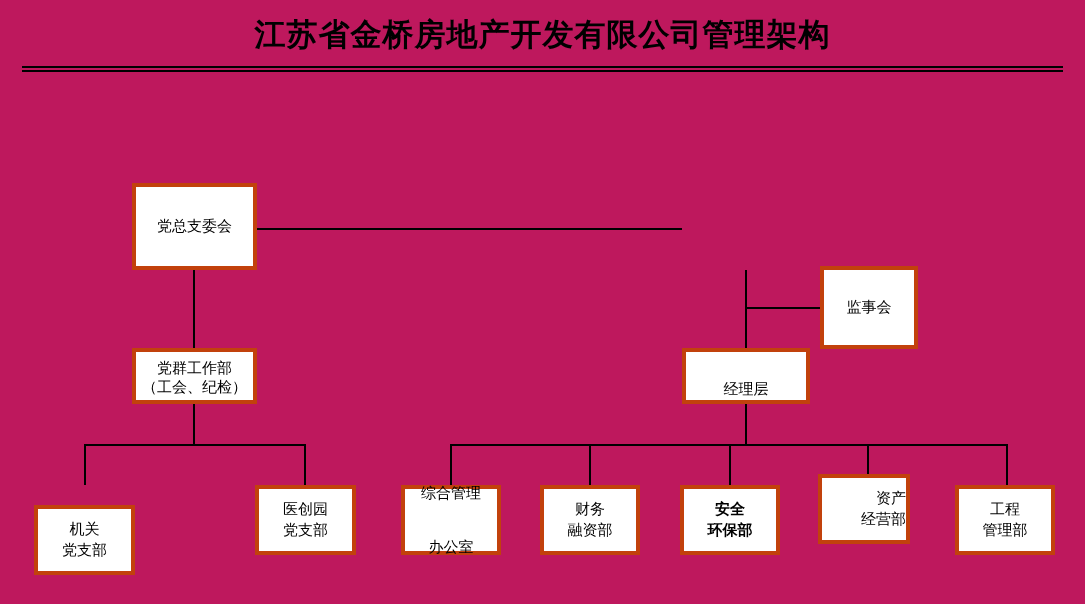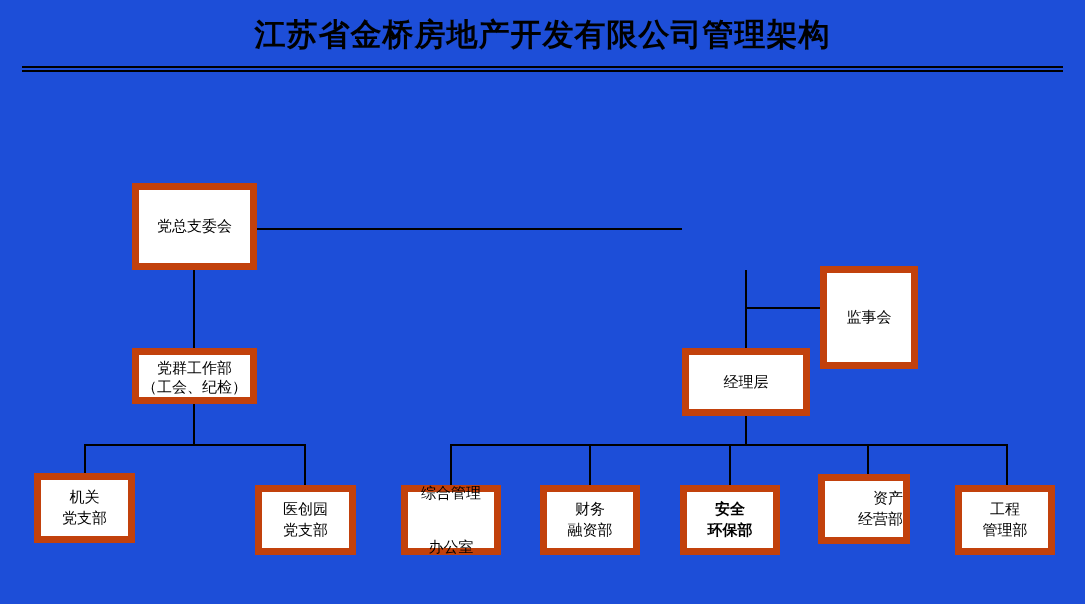--- a/index.html
+++ b/index.html
@@ -9,21 +9,21 @@
     background: #ffffff;
   }
   body {
     font-family: "DejaVu Sans", "Liberation Sans", sans-serif;
     color: #000000;
   }
   #page {
     position: relative;
     width: 1085px;
     height: 604px;
-    background: #1d4ed8;
+    background: #be185d;
     overflow: hidden;
   }
 
   
   #chart-title {
     position: absolute;
     left: 0;
     top: 14px;
     width: 1085px;
     text-align: center;
@@ -47,21 +47,21 @@
     height: 2px;
     background: #000000;
   }
   #title-rule .rule-line.top { top: 0; }
   #title-rule .rule-line.bottom { top: 4px; }
 
   
   .node {
     position: absolute;
     box-sizing: border-box;
-    border: 7px solid #c2410c;
+    border: 4px solid #c2410c;
     background: #ffffff;
     display: flex;
     flex-direction: column;
     align-items: center;
     justify-content: center;
     text-align: center;
     font-size: 15px;
     line-height: 21px;
     z-index: 2;
   }
@@ -120,34 +120,34 @@
   <div class="conn v" style="left:589px; top:444px; height:41px;"></div>
   <div class="conn v" style="left:729px; top:444px; height:41px;"></div>
   <div class="conn v" style="left:867px; top:444px; height:41px;"></div>
   <div class="conn v" style="left:1006px; top:444px; height:41px;"></div>
 
   <div class="node" style="left:132px; top:183px; width:125px; height:87px;">
     <span class="line1">党总支委会</span>
   </div>
 
 
-  <div class="node" style="left:820px; top:266px; width:98px; height:103px;">
+  <div class="node" style="left:820px; top:266px; width:98px; height:83px;">
     <span class="line1">监事会</span>
   </div>
 
   <div class="node" style="left:132px; top:348px; width:125px; height:56px;">
     <span class="line1">党群工作部</span>
     <span class="sub">（工会、纪检）</span>
   </div>
 
-  <div class="node" style="left:682px; top:348px; width:128px; height:68px;">
+  <div class="node" style="left:682px; top:348px; width:128px; height:56px;justify-content:flex-end;">
     <span class="line1">经理层</span>
   </div>
 
-  <div class="node" style="left:34px; top:473px; width:101px; height:70px;">
+  <div class="node" style="left:34px; top:505px; width:101px; height:70px;">
     <span class="line1">机关</span>
     <span class="line2">党支部</span>
   </div>
 
   <div class="node" style="left:255px; top:485px; width:101px; height:70px;">
     <span class="line1">医创园</span>
     <span class="line2">党支部</span>
   </div>
 
   <div class="node" style="left:401px; top:485px; width:100px; height:70px;gap:33px;">

